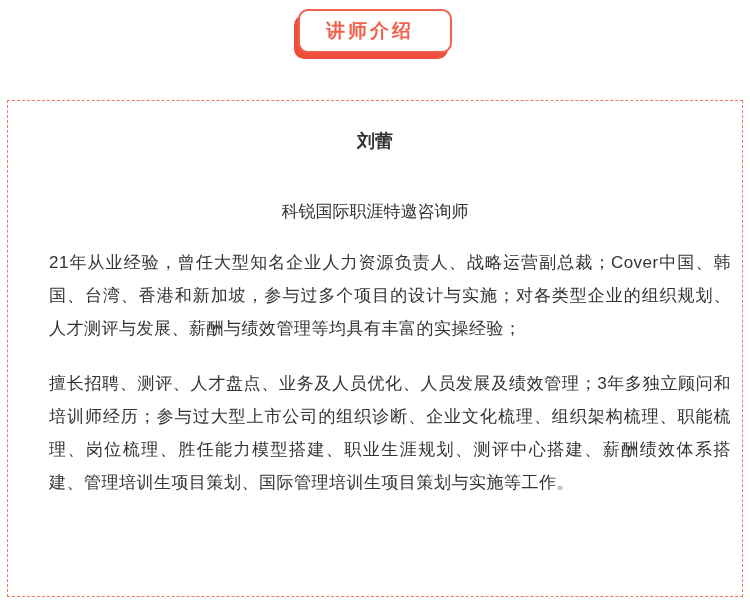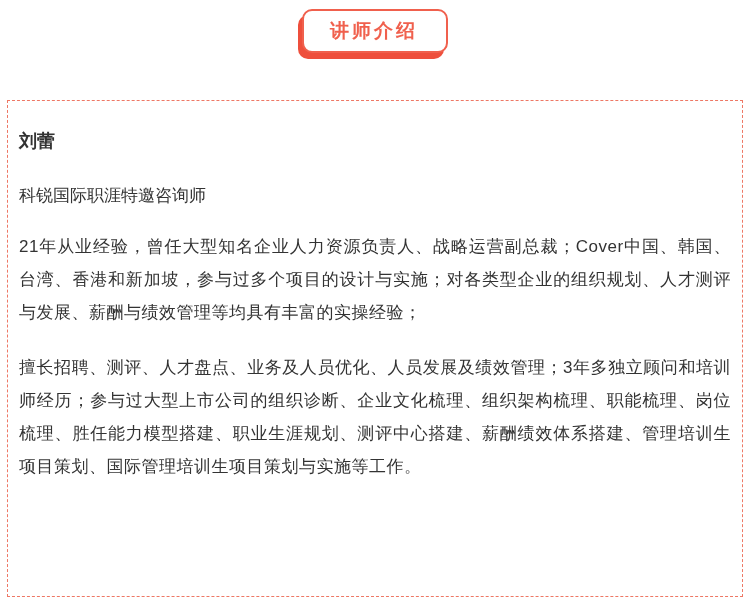--- a/index.html
+++ b/index.html
@@ -19,21 +19,21 @@
   .badge-wrap {
     display: flex;
     justify-content: center;
     padding-top: 9px;
   }
   .badge {
     display: inline-block;
     background: #ffffff;
     border: 2px solid #f0604d;
     border-radius: 10px;
-    padding: 10px 28px 11px 26px;
+    padding: 10px 36px 11px 26px;
     box-shadow: -4px 6px 0 0 #ee4f3c;
     color: #f0604d;
     font-size: 19px;
     font-weight: bold;
     letter-spacing: 3px;
     line-height: 1;
   }
   
   .info-box {
     position: absolute;
@@ -41,36 +41,38 @@
     right: 7px;
     top: 100px;
     bottom: 4px;
     border: 1px dashed #ee7865;
     background: #ffffff;
     padding: 24px 11px 0 11px;
     box-sizing: border-box;
     color: #333333;
   }
   .name {
-    text-align: left;
+    text-align: center;
     font-size: 18px;
     font-weight: bold;
     color: #333333;
     margin: 4px 0 0 0;
   }
   .credentials {
-    margin-top: 26px;
+    margin-top: 42px;
+    text-align: center;
   }
   .cred-line {
     font-size: 17px;
     line-height: 33px;
     color: #333333;
   }
   .paragraphs {
     margin-top: 18px;
+    margin-left: 30px;
   }
   .para {
     font-size: 17px;
     line-height: 33px;
     color: #333333;
     text-align: justify;
     margin: 0 0 22px 0;
     letter-spacing: 0.5px;
   }
 </style>

